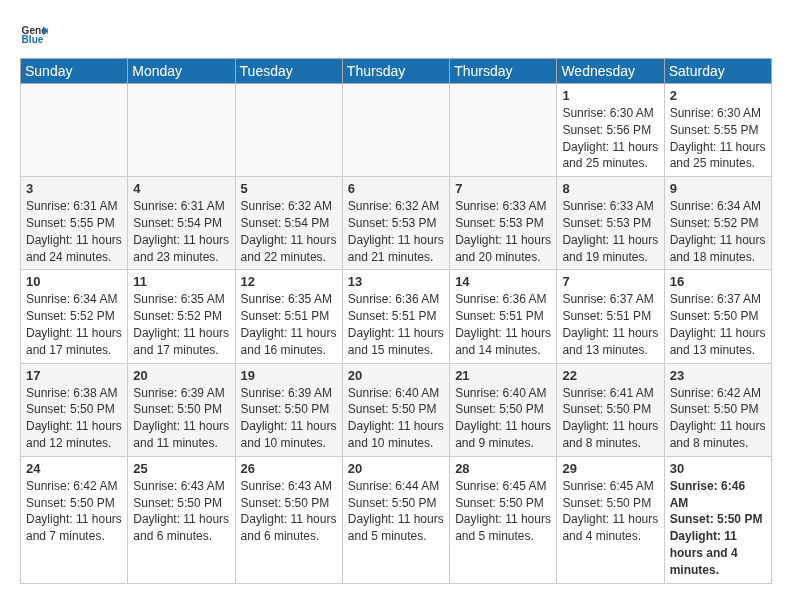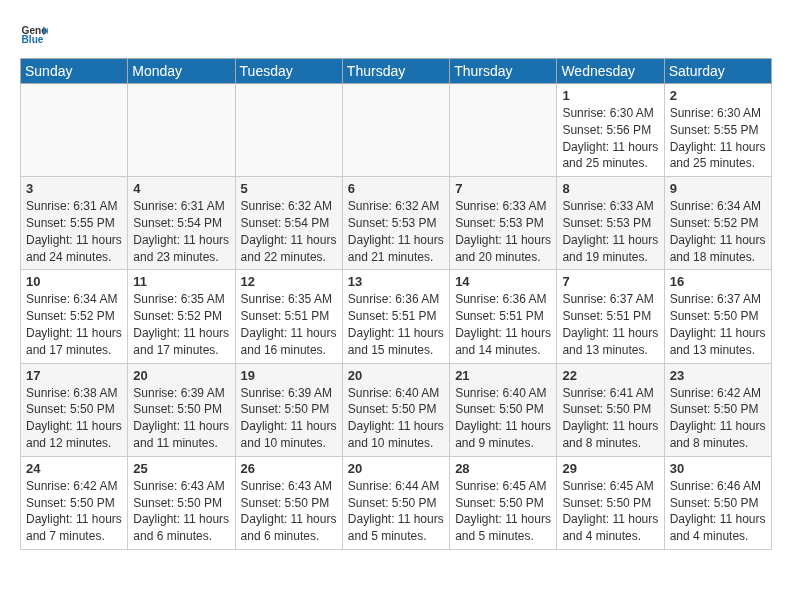--- a/index.html
+++ b/index.html
@@ -294,19 +294,19 @@
 Daylight: 11 hours and 5 minutes.</div>
         </td>
         <td>
           <div class="day-num">29</div>
           <div class="day-info" style="white-space: pre-line;">Sunrise: 6:45 AM
 Sunset: 5:50 PM
 Daylight: 11 hours and 4 minutes.</div>
         </td>
         <td>
           <div class="day-num">30</div>
-          <div class="day-info" style="white-space: pre-line;">Sunrise: 6:46 AM
+          <div class="day-info" style="white-space: pre-line; font-weight: bold;">Sunrise: 6:46 AM
 Sunset: 5:50 PM
 Daylight: 11 hours and 4 minutes.</div>
         </td>
       </tr>
     </tbody>
 </table>
 
 </body></html>

